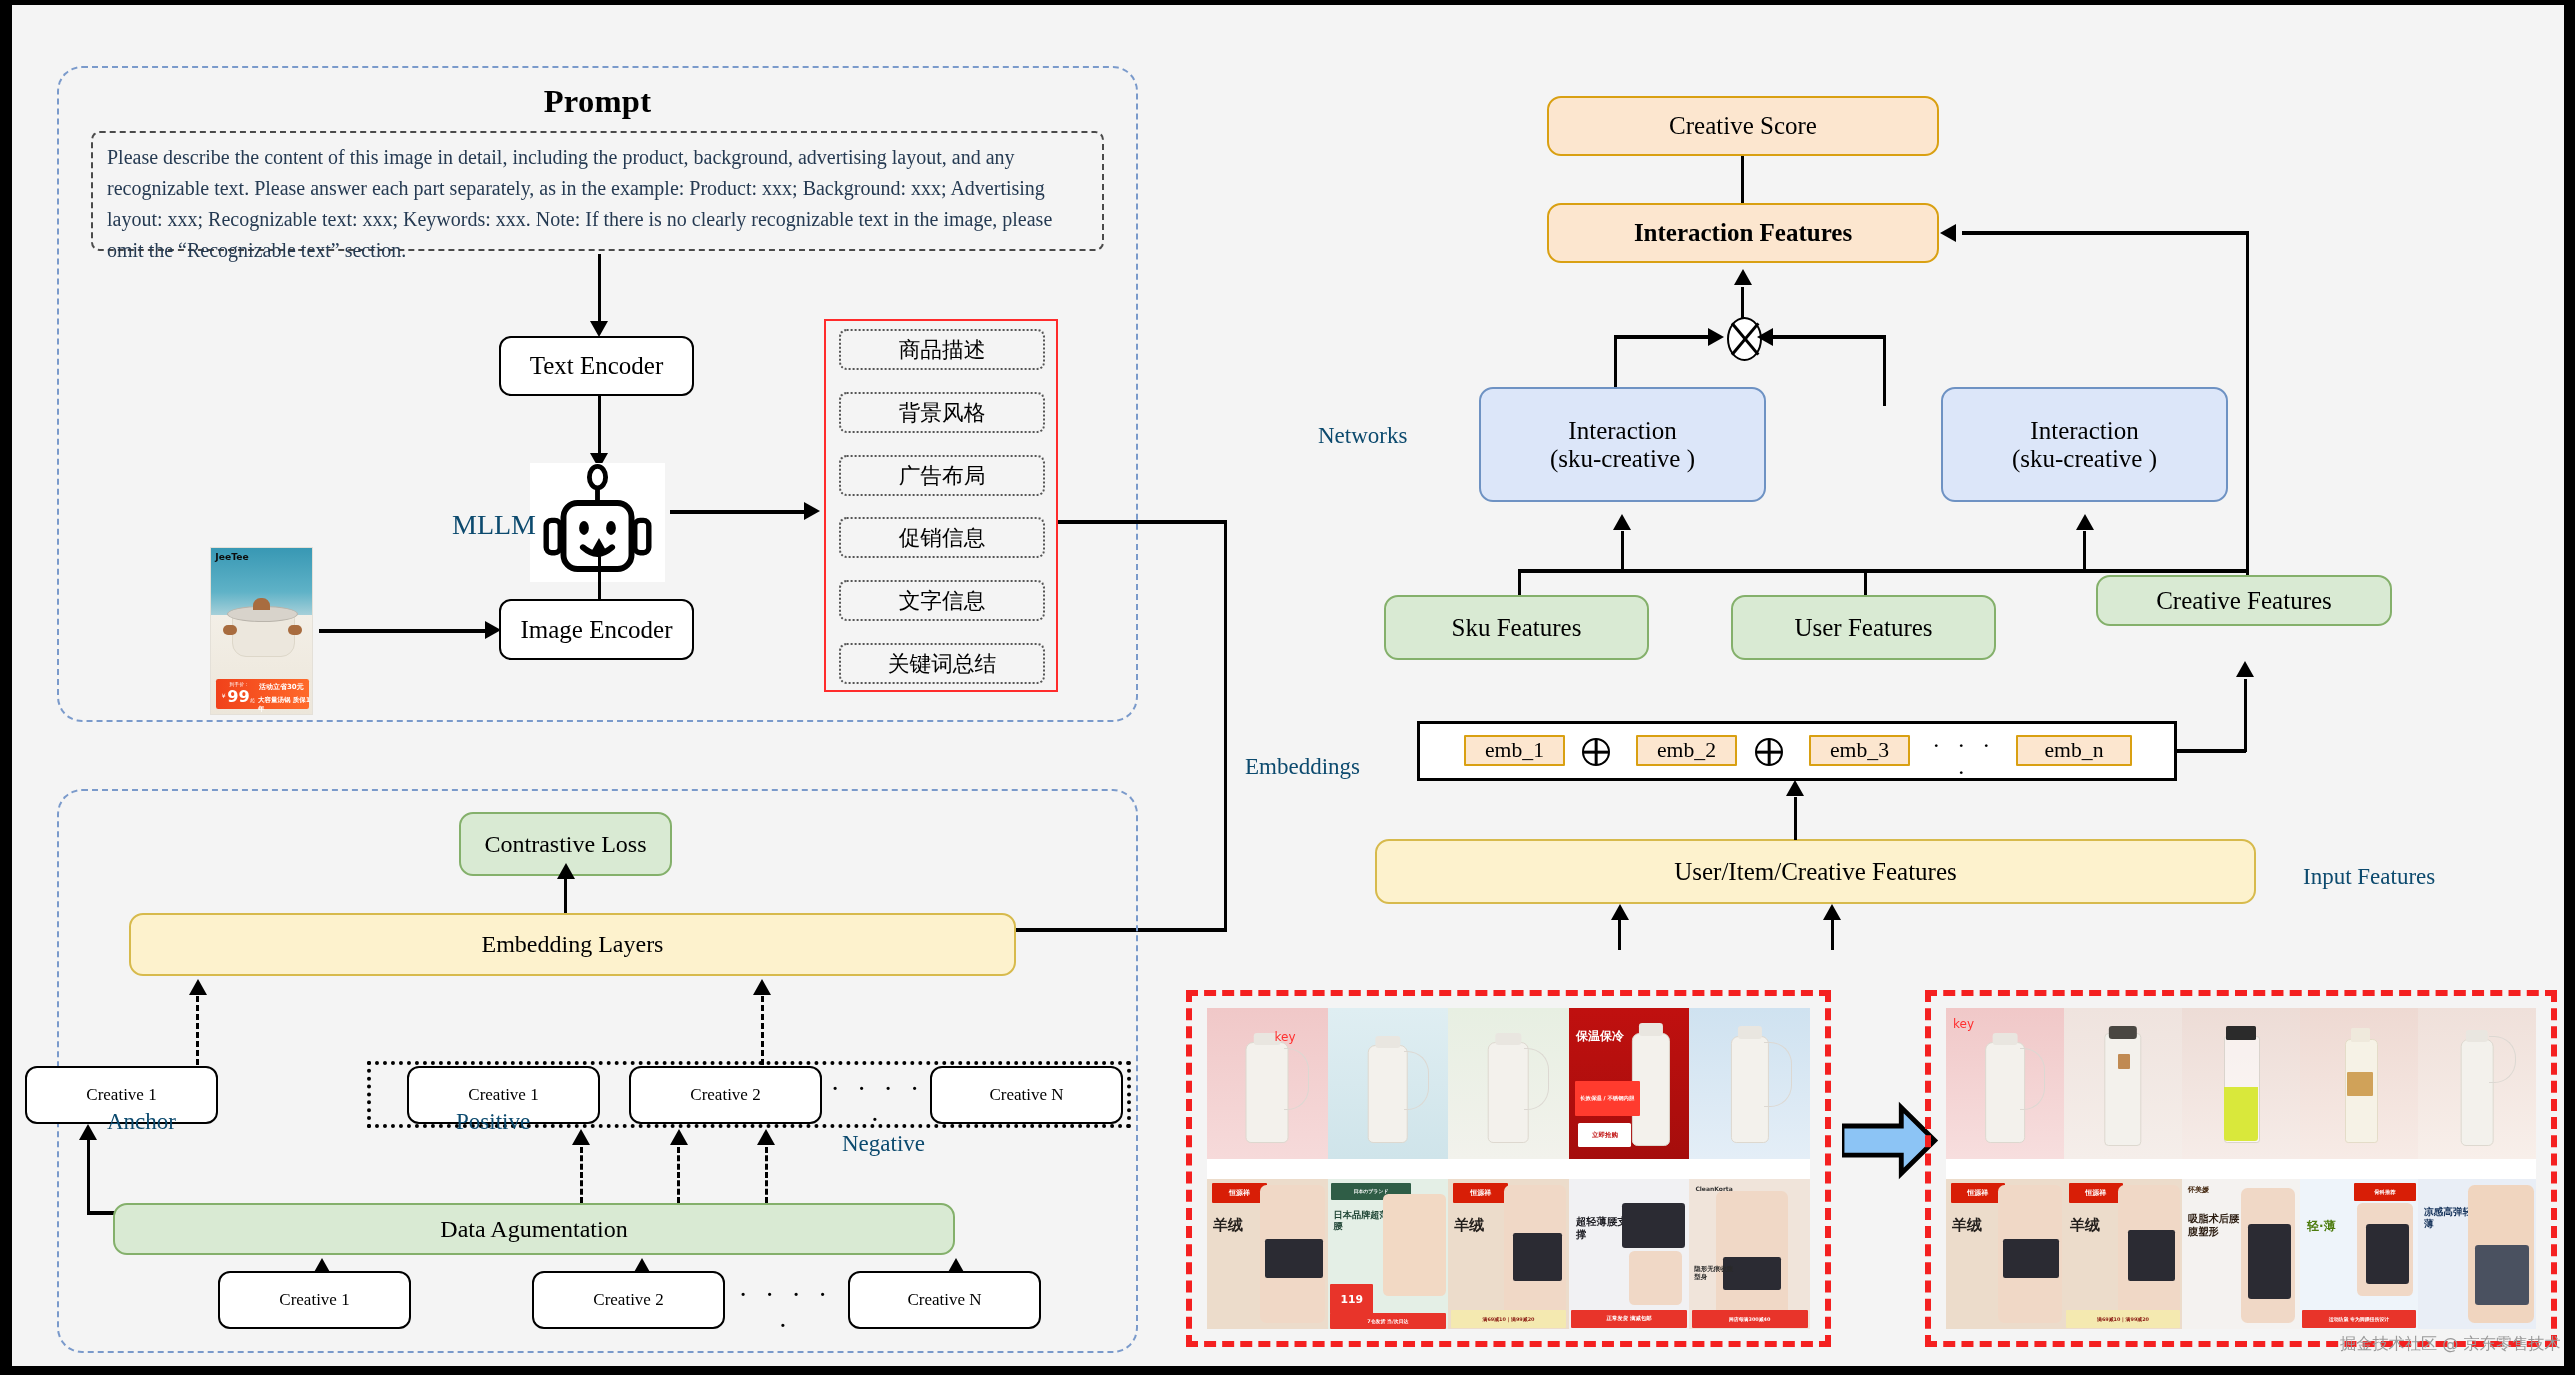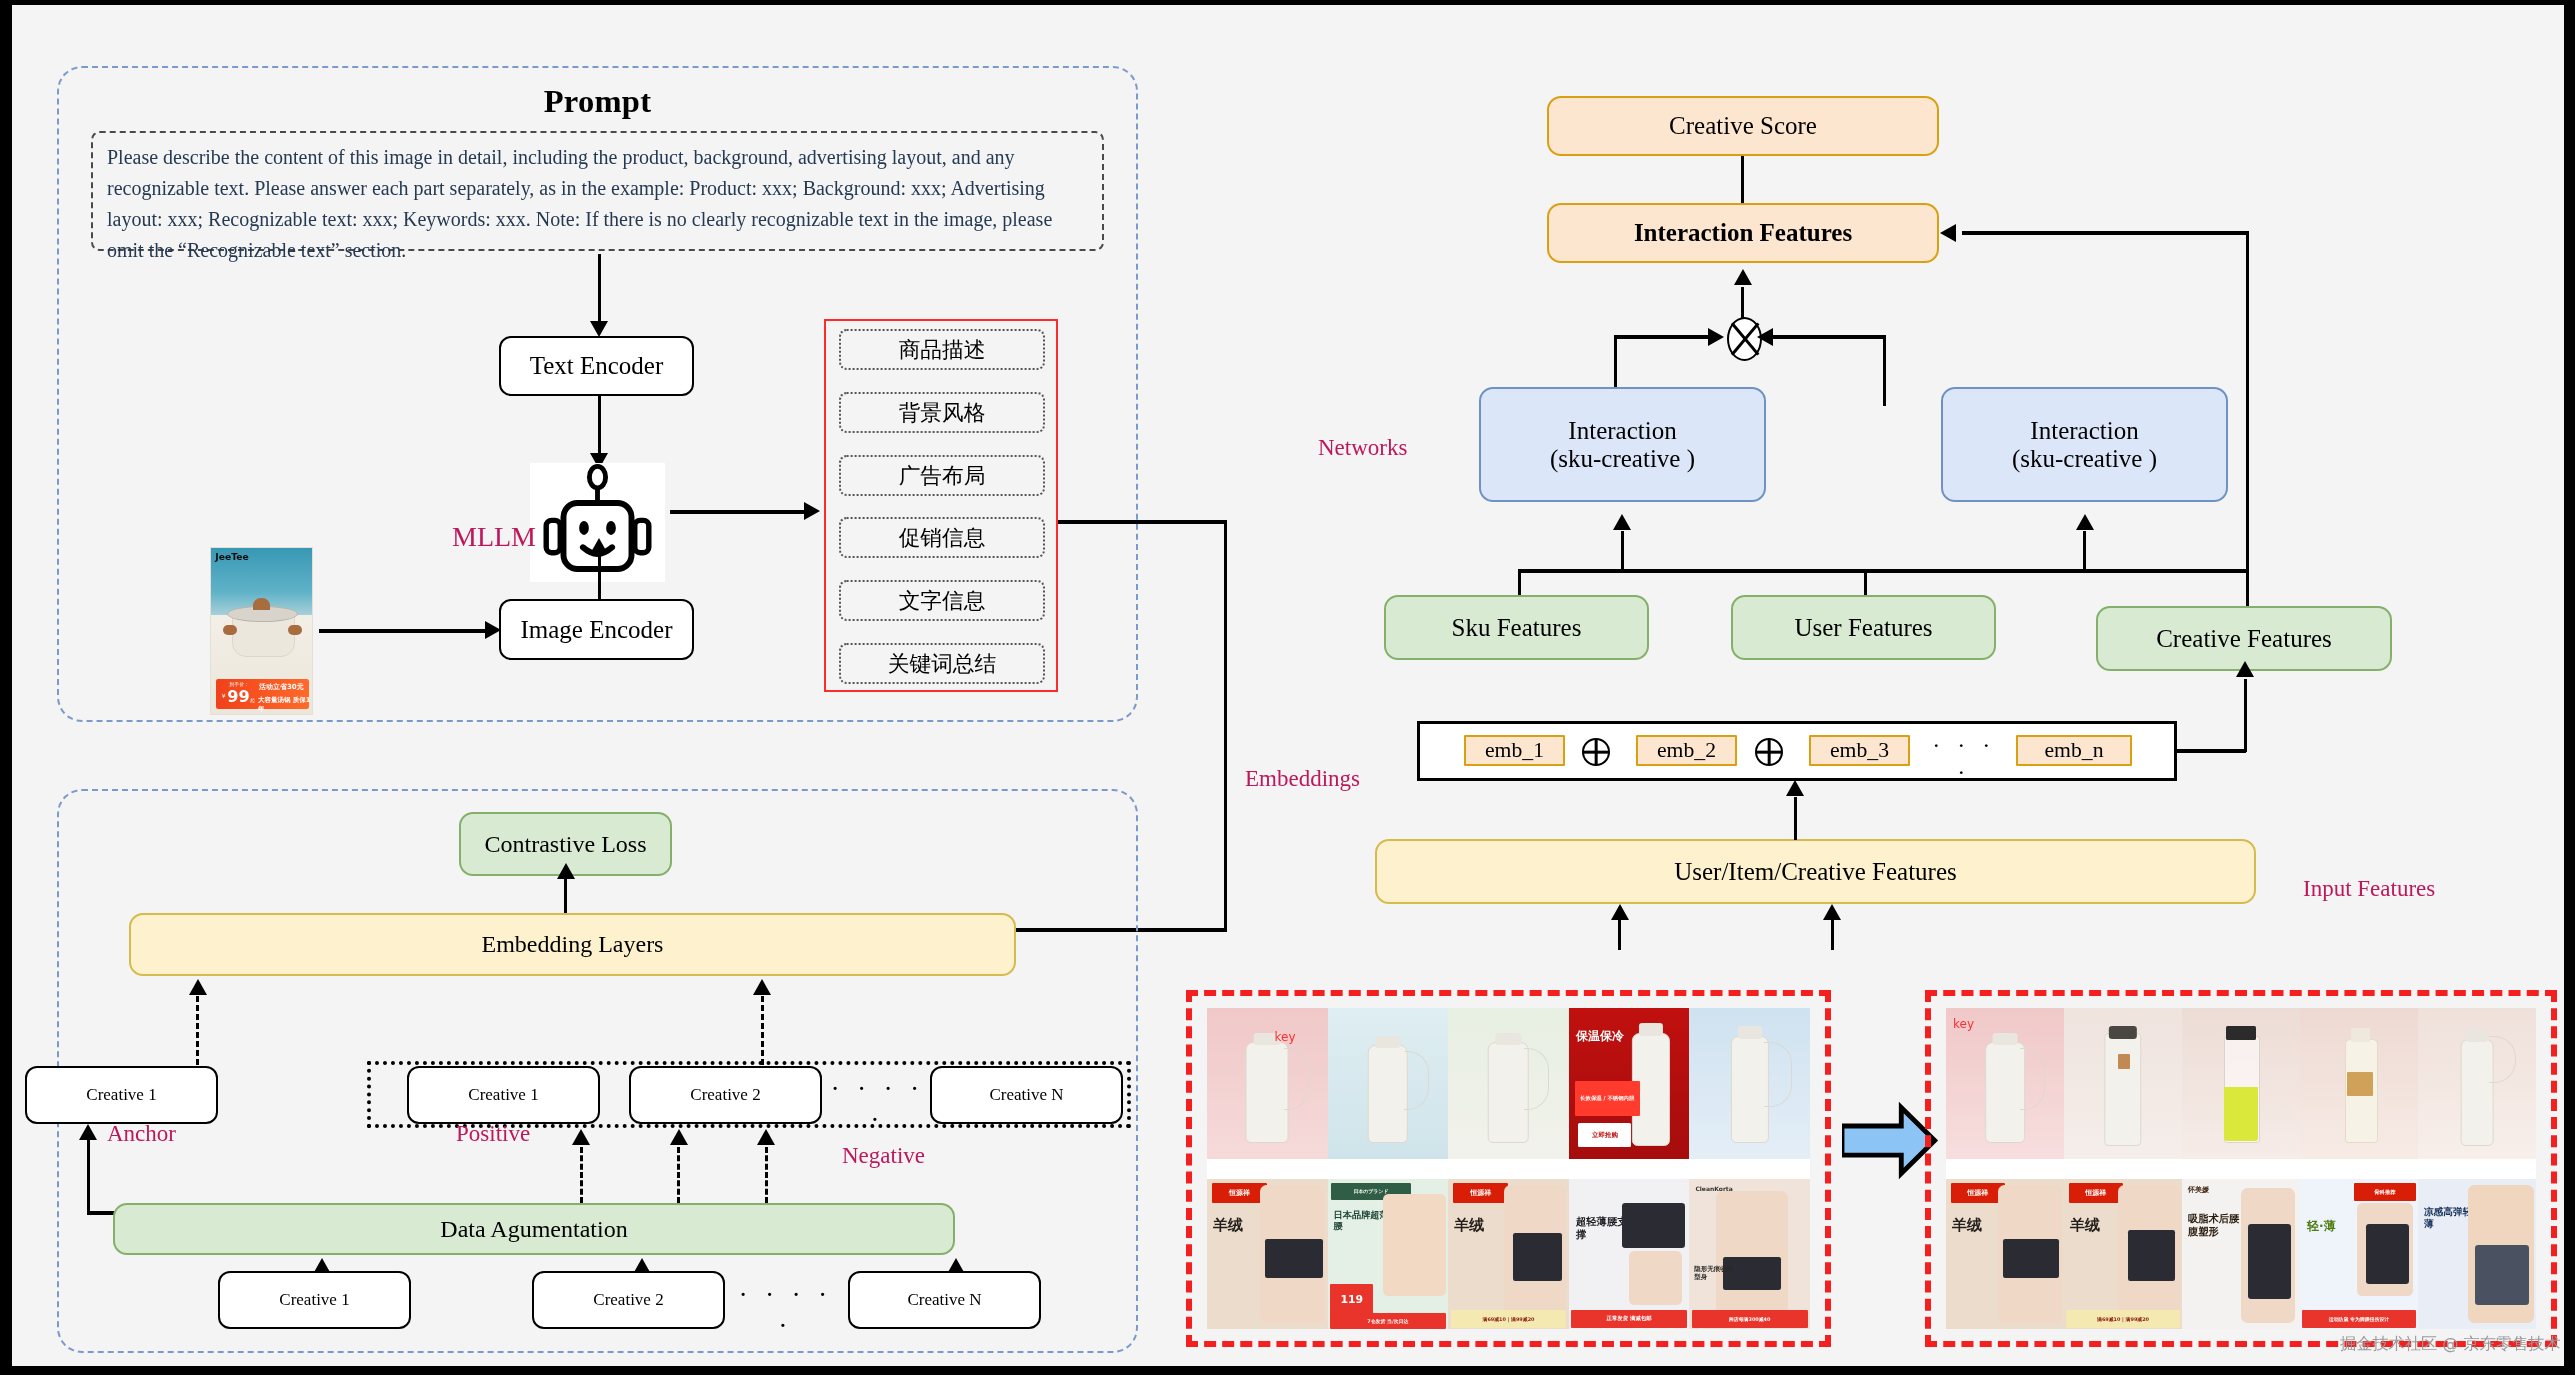--- a/index.html
+++ b/index.html
@@ -33,21 +33,21 @@
      font-family:"DejaVu Sans",sans-serif;font-size:21.7px;color:#000;}
 
   
   .dot-frame{border:4.3px dotted #000;background:transparent;}
 
   
   .rect-black{border:3.8px solid #000;background:#fff;}
   .emb-cell{background:#fce6cf;border:2.7px solid #d9a012;border-radius:1.1px;
      font-size:21.7px;color:#000;}
 
-  .lbl{font-size:23px;color:#be185d;white-space:nowrap;margin-top:12px;}
+  .lbl{font-size:23px;color:#0c4a6e;white-space:nowrap;}
   .lbl-sm{font-size:17px;color:#000;white-space:nowrap;}
   .txt-mid{font-size:24px;}
   .txt-big{font-size:25px;}
 
   
   .ln{background:#000;position:absolute;}
   .ln-h{height:3.2px;}
   .ln-v{width:3.2px;}
   .ln-dash-v{position:absolute;width:0;border-left:3.2px dashed #000;}
 
@@ -267,21 +267,21 @@
   <div class="arrow-up" style="left:1601px;top:509px;"></div>
   <div class="ln ln-v abs" style="left:2071px;top:526px;height:41px;"></div>
   <div class="arrow-up" style="left:2064px;top:509px;"></div>
   <div class="ln ln-h abs" style="left:1506px;top:564px;width:730px;"></div>
   <div class="ln ln-v abs" style="left:1506px;top:564px;height:41px;"></div>
   <div class="ln ln-v abs" style="left:1852px;top:564px;height:41px;"></div>
   <div class="ln ln-v abs" style="left:2234px;top:564px;height:41px;"></div>
 
   <div class="abs box-green ctr txt-big" style="left:1372px;top:590px;width:265px;height:65px;">Sku Features</div>
   <div class="abs box-green ctr txt-big" style="left:1719px;top:590px;width:265px;height:65px;">User Features</div>
-  <div class="abs box-green ctr txt-big" style="left:2084px;top:601px;width:296px;height:65px;">Creative Features</div>
+  <div class="abs box-green ctr txt-big" style="left:2084px;top:570px;width:296px;height:51px;">Creative Features</div>
 
   <div class="abs lbl" style="left:1233px;top:749px;">Embeddings</div>
 
   <div class="abs rect-black" style="left:1405px;top:716px;width:760px;height:60px;"></div>
   <div class="abs emb-cell ctr" style="left:1452px;top:730px;width:101px;height:31px;">emb_1</div>
   <div class="opplus" style="left:1570px;top:733px;"></div>
   <div class="abs emb-cell ctr" style="left:1624px;top:730px;width:101px;height:31px;">emb_2</div>
   <div class="opplus" style="left:1743px;top:733px;"></div>
   <div class="abs emb-cell ctr" style="left:1797px;top:730px;width:101px;height:31px;">emb_3</div>
   <div class="abs dots ctr" style="left:1912px;top:736px;width:81px;height:24px;font-size:24px;">. . . .</div>

